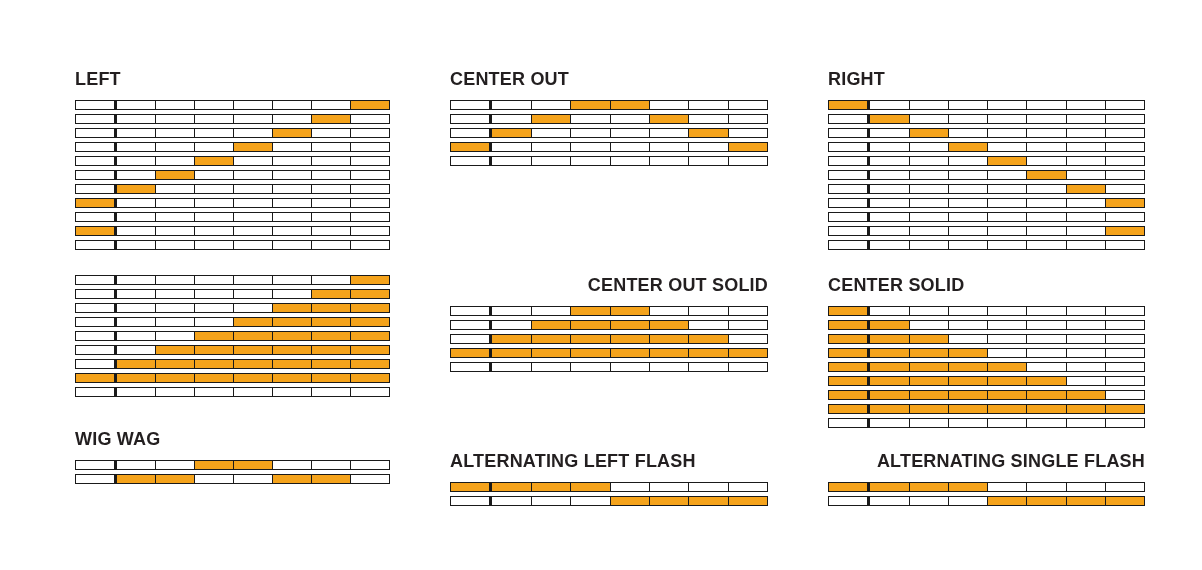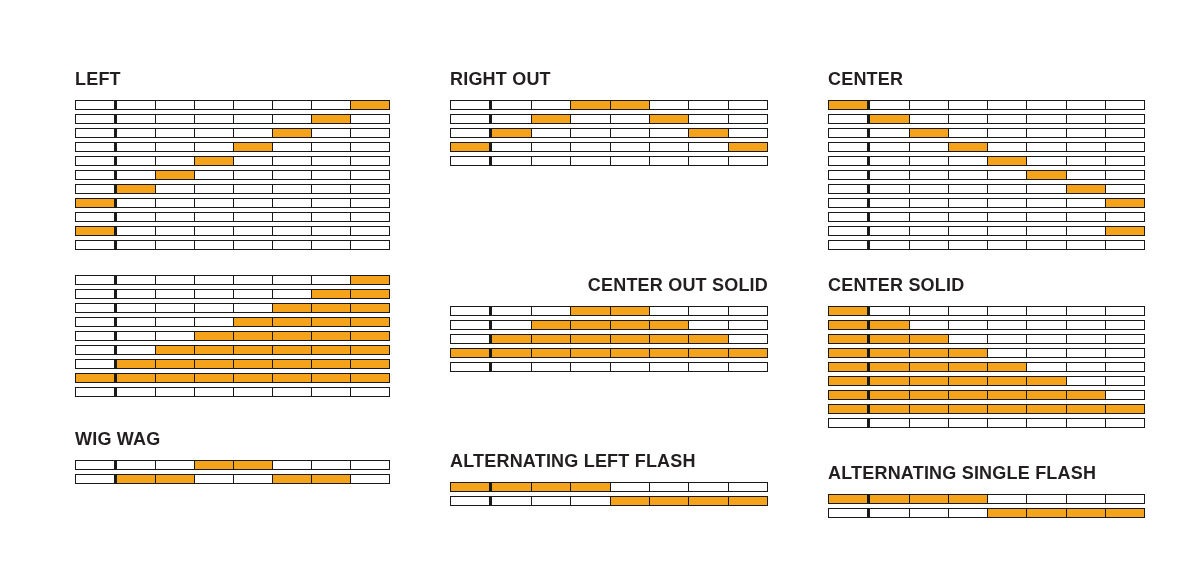--- a/index.html
+++ b/index.html
@@ -152,21 +152,21 @@
           <div class="cell"></div>
           <div class="cell"></div>
           <div class="cell"></div>
           <div class="cell"></div>
           <div class="cell"></div>
         </div>
       </div>
   </div>
 
   <div class="panel" style="left: 450px; top: 69px; width: 318px;">
-    <div class="panel-title">RIGHT OUT</div>
+    <div class="panel-title">CENTER OUT</div>
     <div class="bars">
         <div class="bar">
           <div class="cell"></div>
           <div class="cell thick"></div>
           <div class="cell"></div>
           <div class="cell lit"></div>
           <div class="cell lit"></div>
           <div class="cell"></div>
           <div class="cell"></div>
           <div class="cell"></div>
@@ -208,21 +208,21 @@
           <div class="cell"></div>
           <div class="cell"></div>
           <div class="cell"></div>
           <div class="cell"></div>
           <div class="cell"></div>
         </div>
       </div>
   </div>
 
   <div class="panel" style="left: 828px; top: 69px; width: 317px;">
-    <div class="panel-title">CENTER</div>
+    <div class="panel-title">RIGHT</div>
     <div class="bars">
         <div class="bar">
           <div class="cell lit"></div>
           <div class="cell thick"></div>
           <div class="cell"></div>
           <div class="cell"></div>
           <div class="cell"></div>
           <div class="cell"></div>
           <div class="cell"></div>
           <div class="cell"></div>
@@ -622,21 +622,21 @@
           <div class="cell"></div>
           <div class="cell"></div>
           <div class="cell lit"></div>
           <div class="cell lit"></div>
           <div class="cell lit"></div>
           <div class="cell lit"></div>
         </div>
       </div>
   </div>
 
-  <div class="panel" style="left: 828px; top: 463px; width: 317px;">
+  <div class="panel" style="left: 828px; top: 451px; width: 317px; text-align: right;">
     <div class="panel-title">ALTERNATING SINGLE FLASH</div>
     <div class="bars">
         <div class="bar">
           <div class="cell lit"></div>
           <div class="cell thick lit"></div>
           <div class="cell lit"></div>
           <div class="cell lit"></div>
           <div class="cell"></div>
           <div class="cell"></div>
           <div class="cell"></div>

